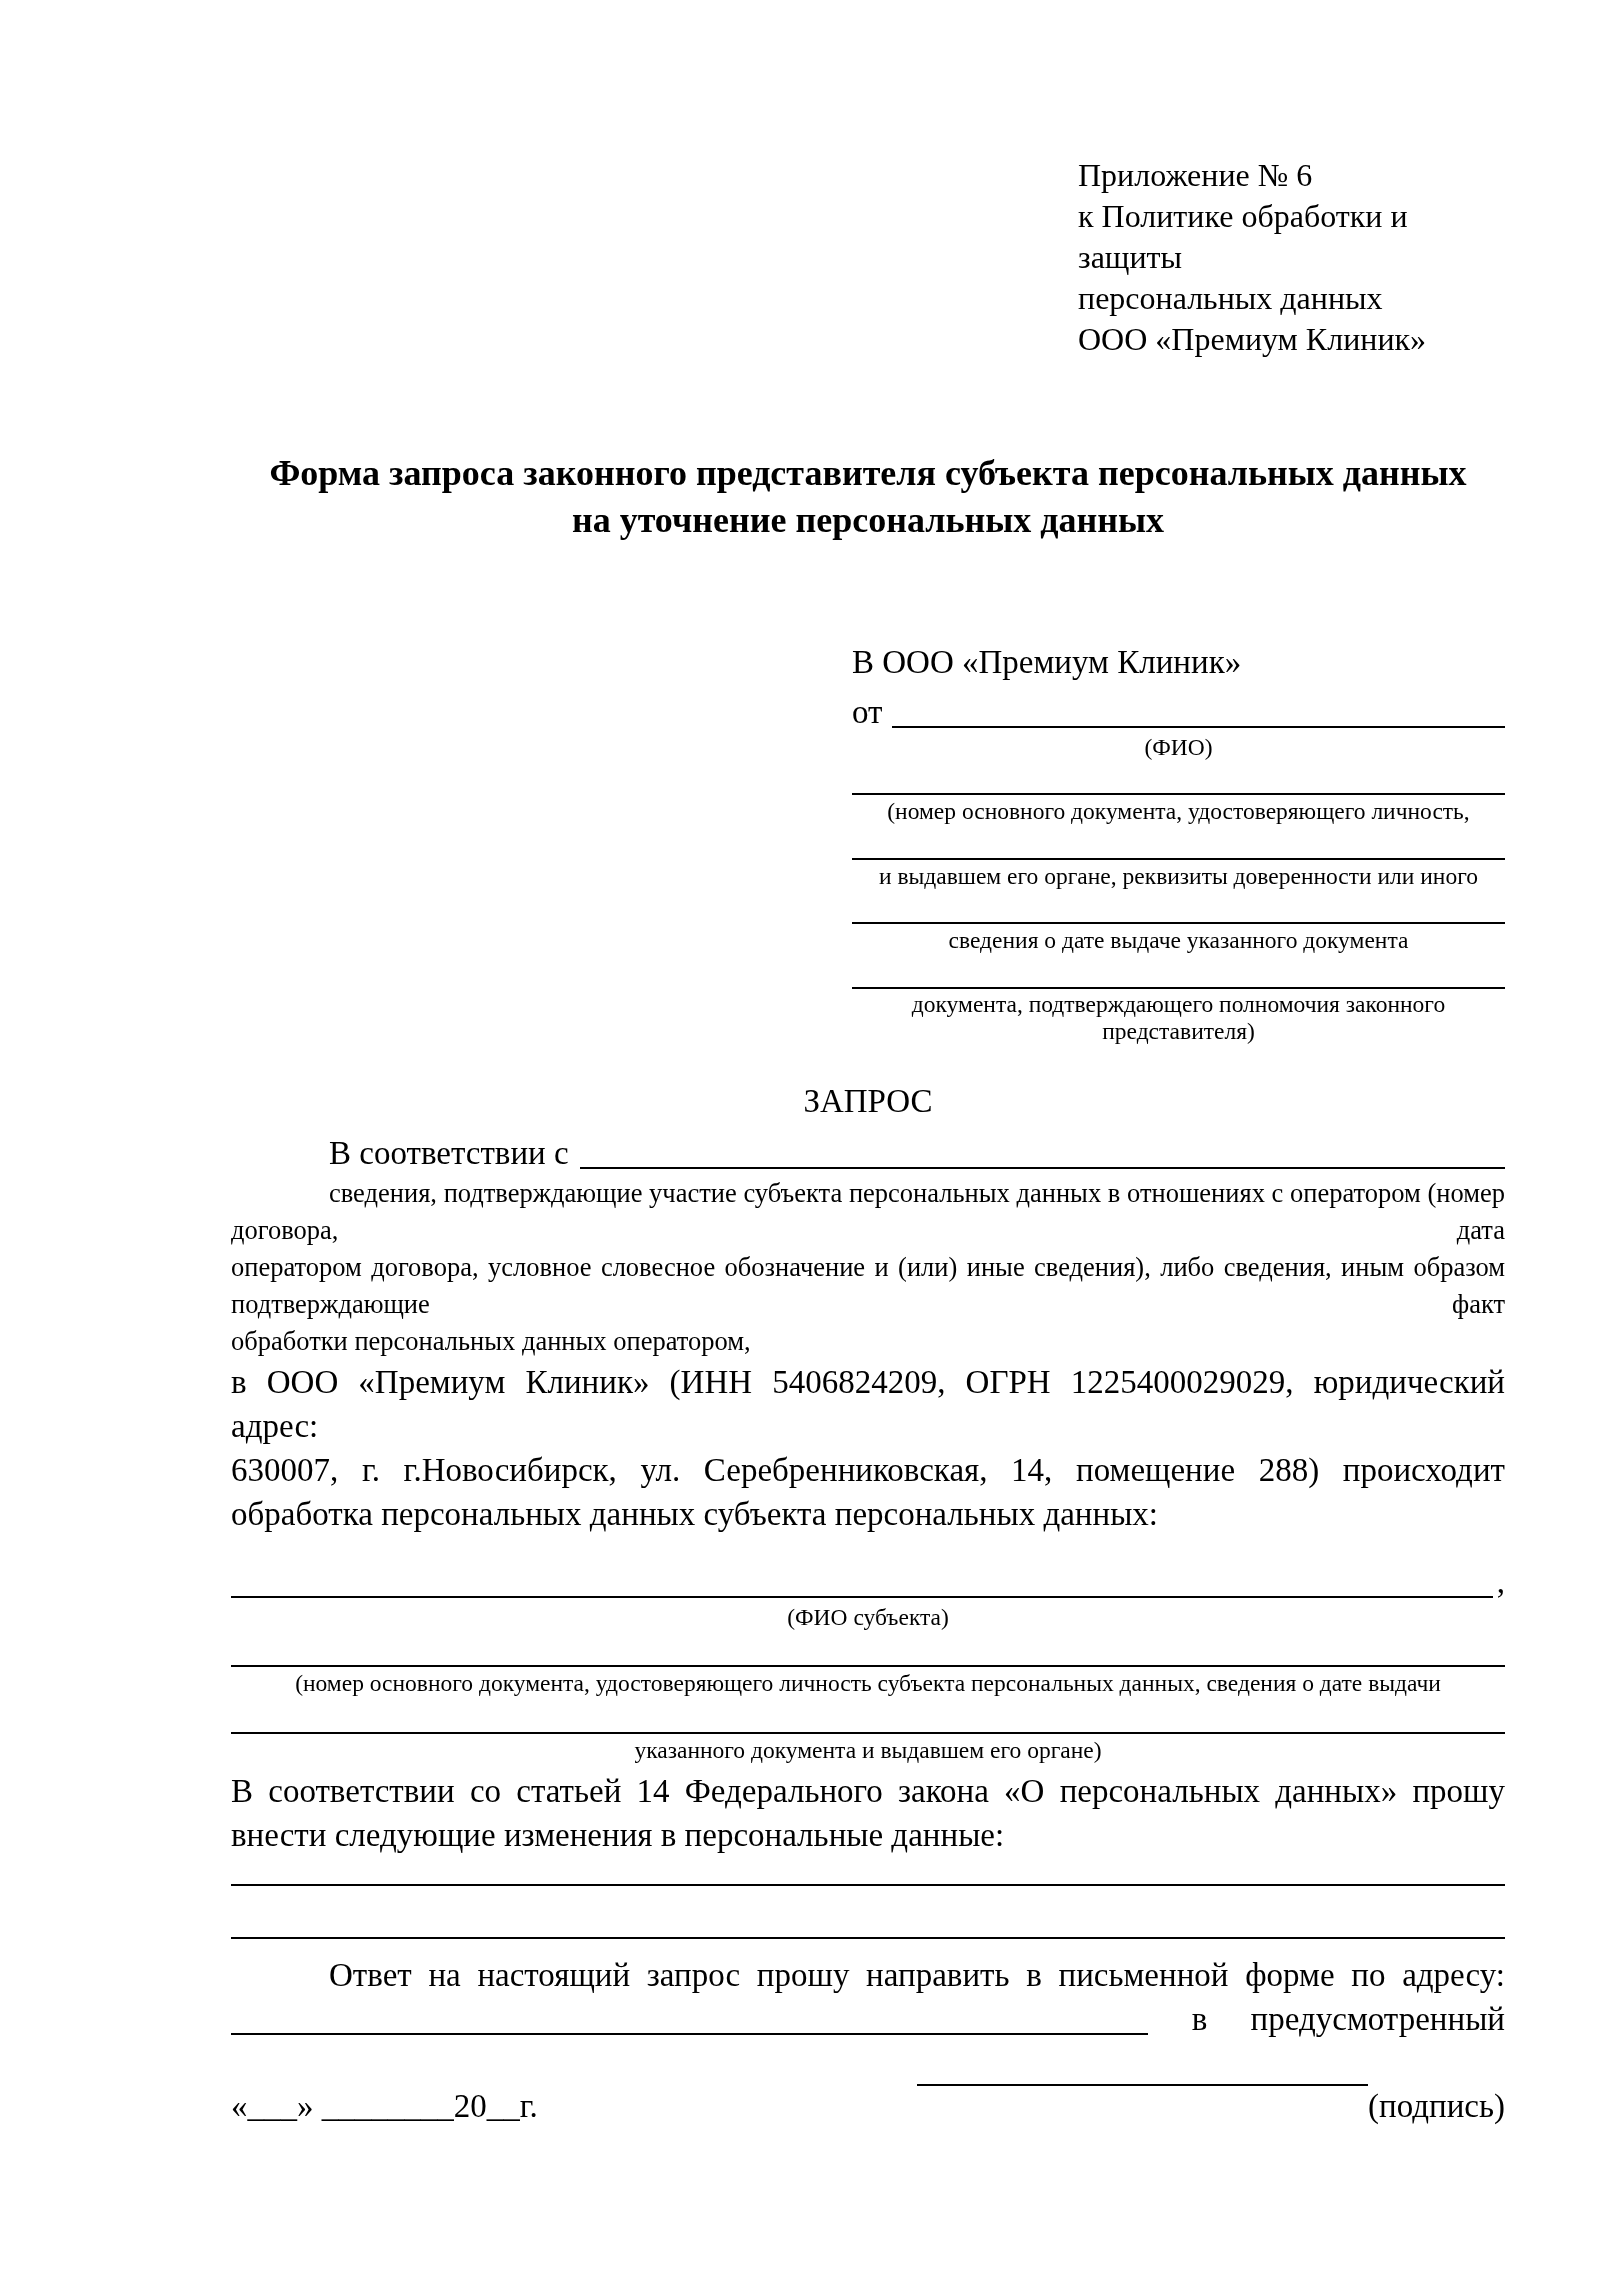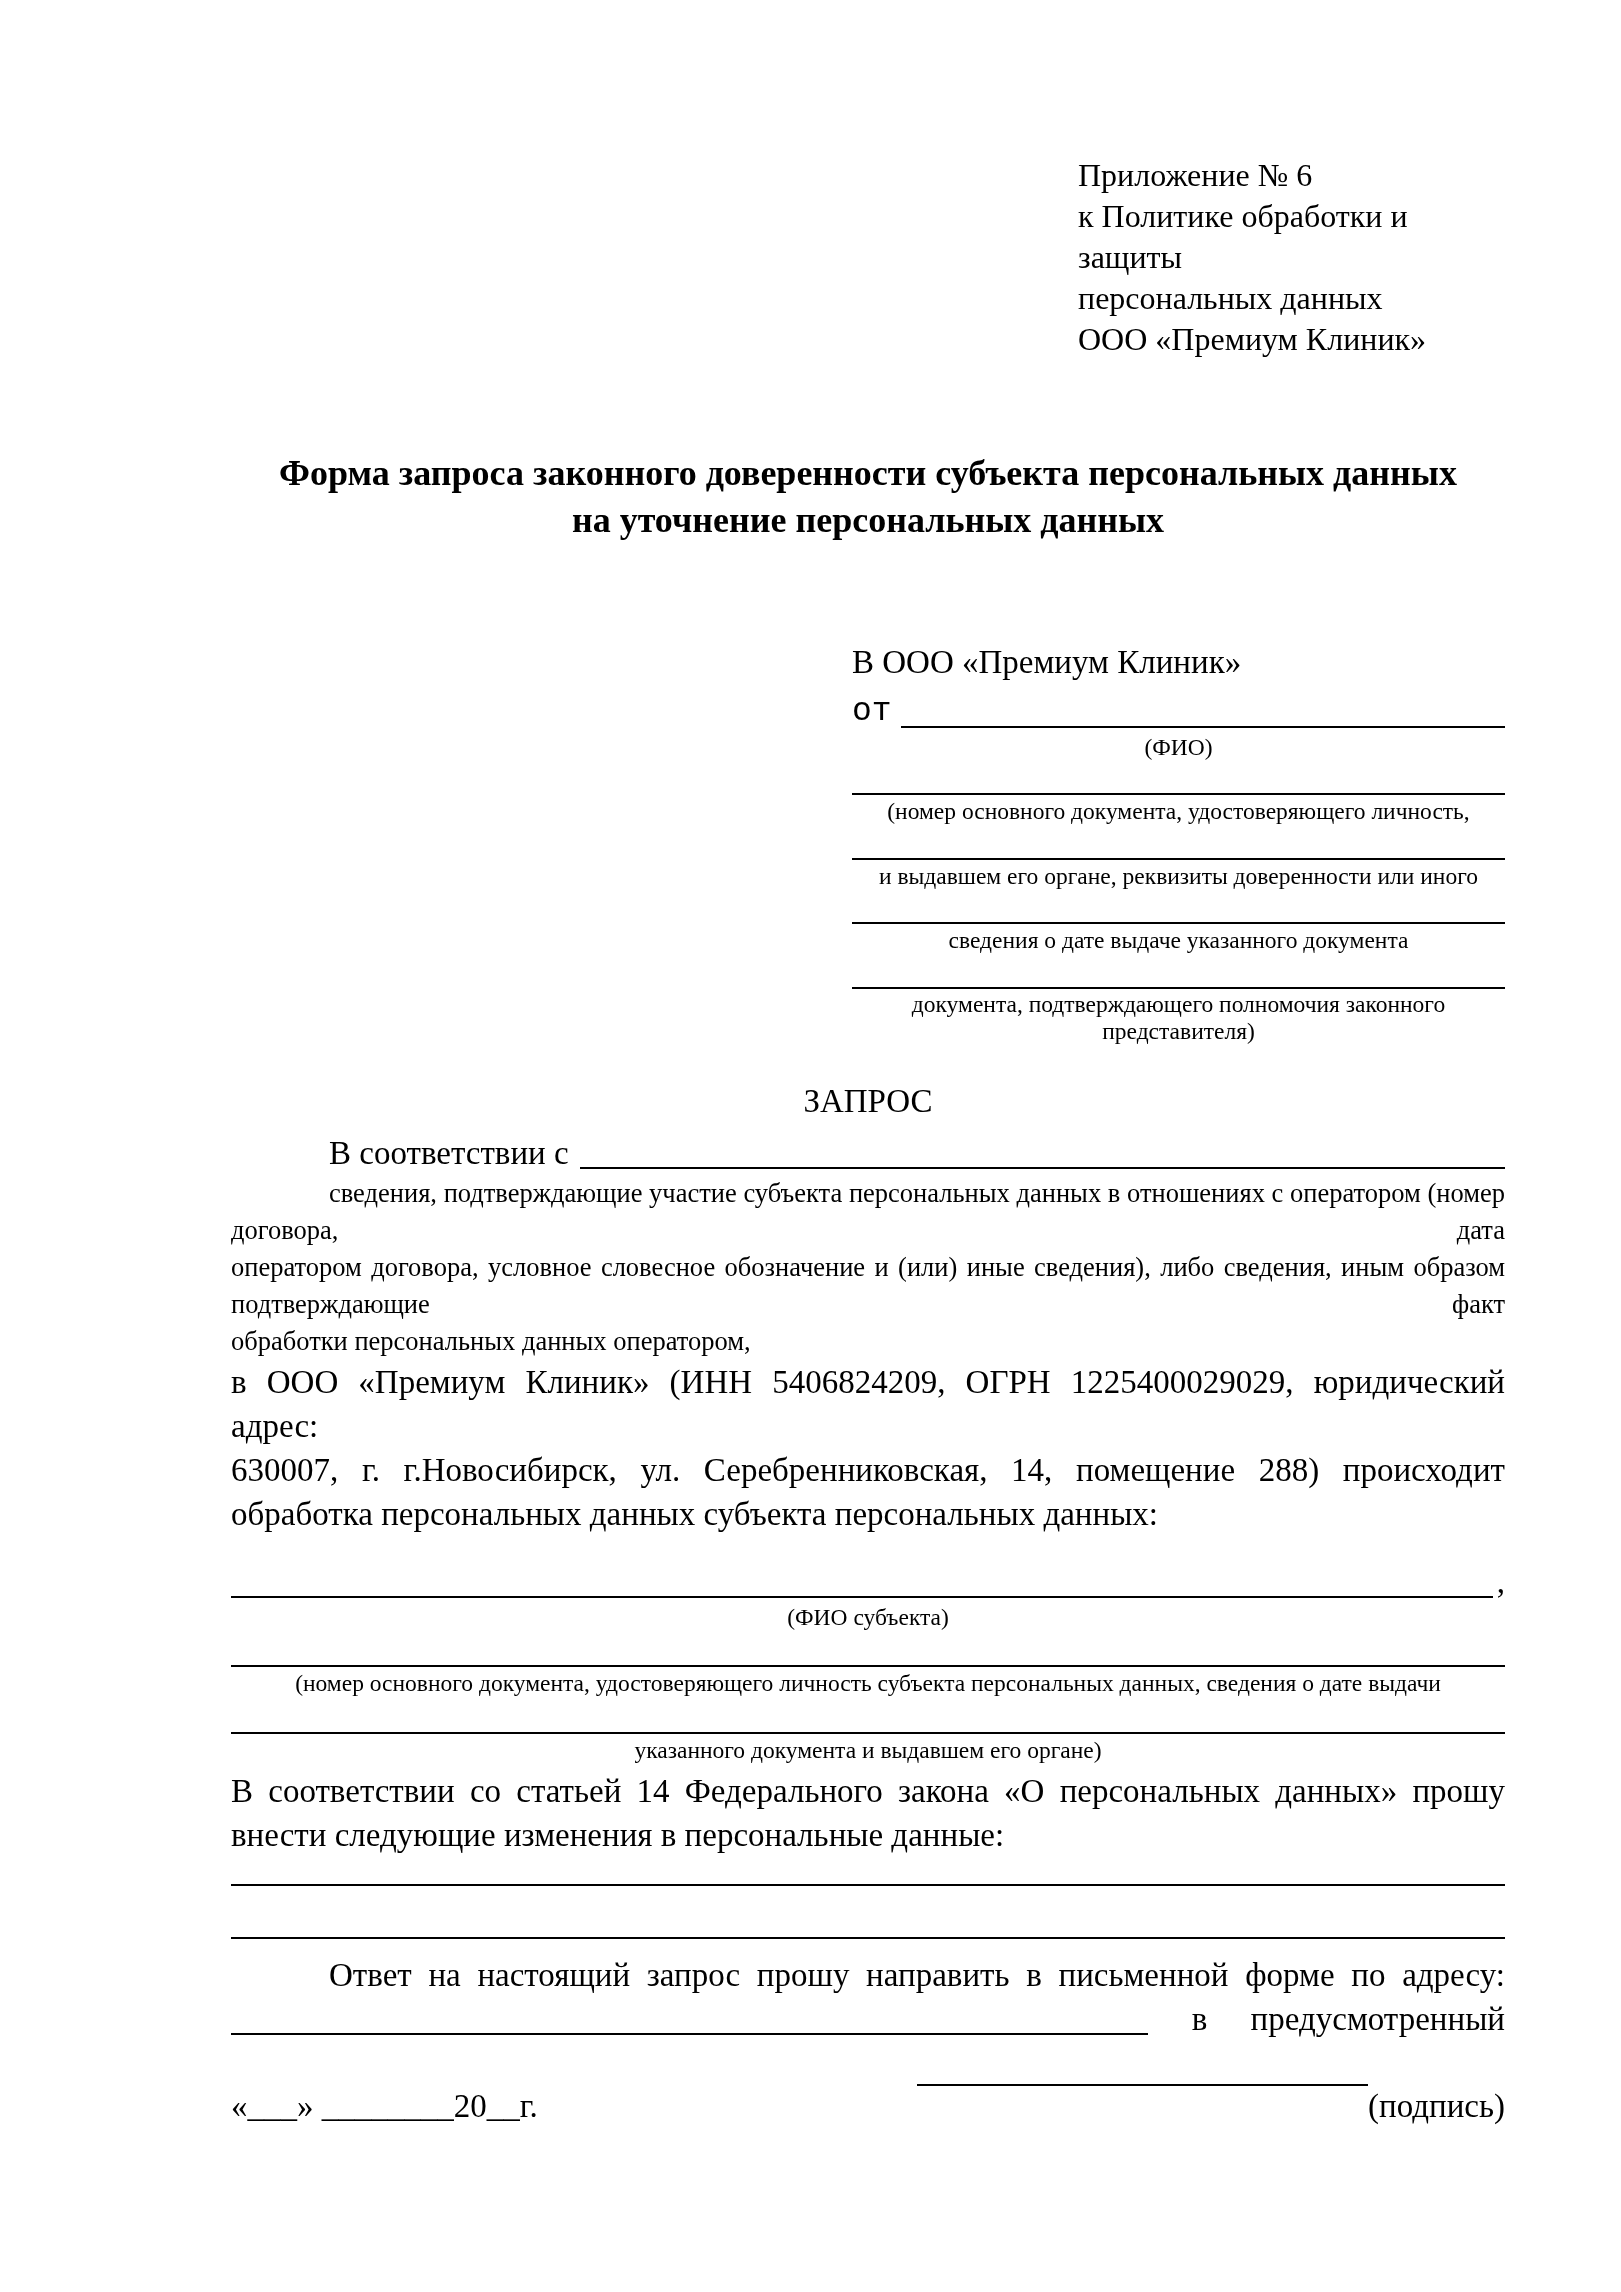--- a/index.html
+++ b/index.html
@@ -25,21 +25,21 @@
     margin-top:90px;
     text-align:center;
     font-weight:bold;
     font-size:36px;
     line-height:47px;
   }
 
   
   .addressee { margin-left:621px; margin-top:96px; font-size:33px; line-height:44px; }
   .addr-from { display:flex; align-items:flex-end; margin-top:5.9px; }
-  .addr-from-label { white-space:pre;font-family:Liberation Mono, monospace; }
+  .addr-from-label { white-space:pre; }
   .rule { display:inline-block; border-bottom:2.9px solid #000; }
   .addr-from .rule { flex:1; margin-left:9.8px; margin-bottom:5.9px; height:1px; }
   .caption { font-size:23.5px; line-height:26.5px; text-align:center; }
   .rule-full { width:100%; border-bottom:2.9px solid #000; height:0; }
   .blank-group { margin-top:33px; }
   .blank-group .caption { margin-top:2.9px; }
 
   
   .zapros-heading { margin-top:35px; text-align:center; font-size:33px; line-height:44px; }
   .intro-row { display:flex; align-items:flex-end; margin-top:7.8px; margin-left:98px; font-size:33px; line-height:44px; }
@@ -78,21 +78,21 @@
   <div class="content">
 
     <div class="appendix">
       <div>Приложение № 6</div>
       <div>к Политике обработки и защиты</div>
       <div>персональных данных</div>
       <div>ООО «Премиум Клиник»</div>
     </div>
 
     <div class="doc-title">
-      <div>Форма запроса законного доверенности субъекта персональных данных</div>
+      <div>Форма запроса законного представителя субъекта персональных данных</div>
       <div>на уточнение персональных данных</div>
     </div>
 
     <div class="addressee">
       <div>В ООО «Премиум Клиник»</div>
       <div class="addr-from">
         <span class="addr-from-label">от</span>
         <span class="rule"></span>
       </div>
       <div class="caption">(ФИО)</div>

